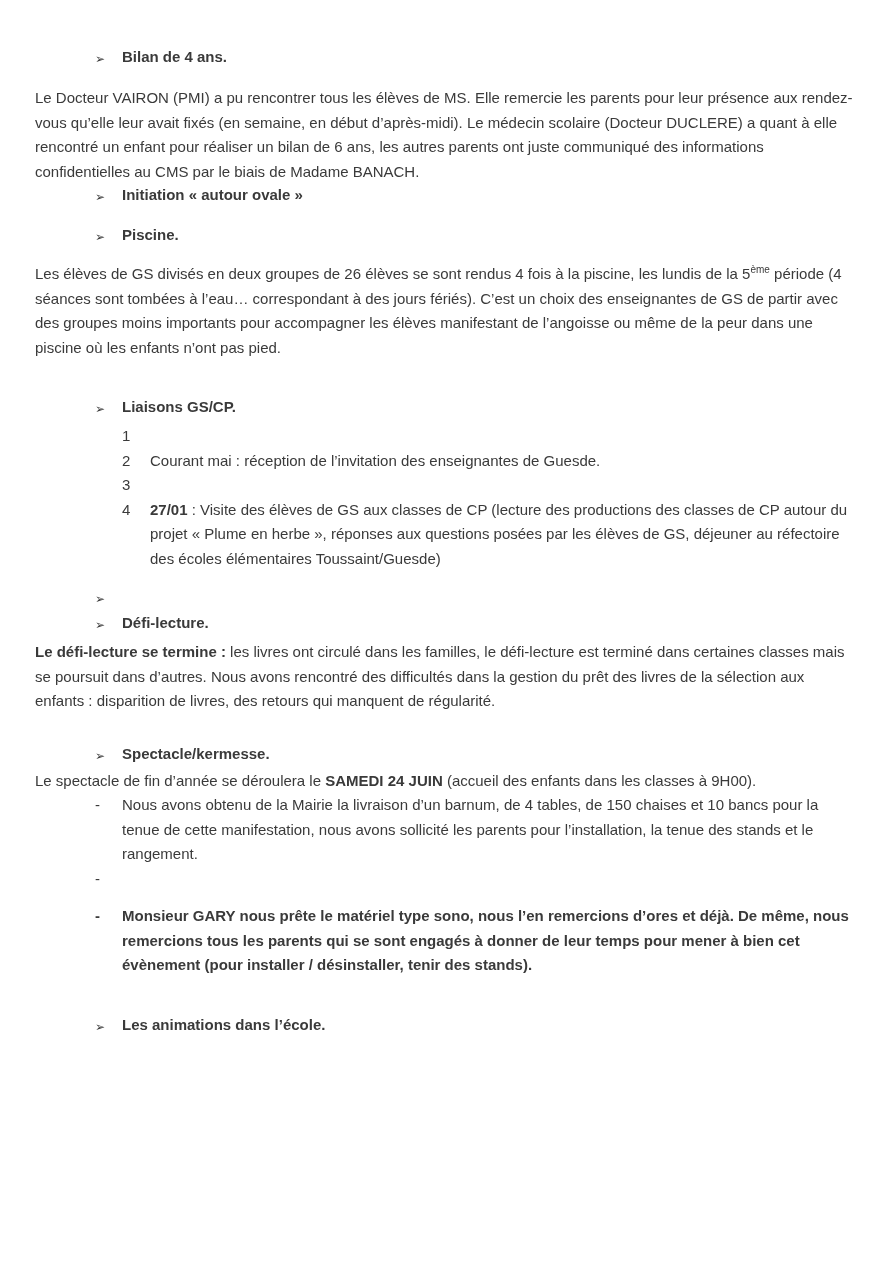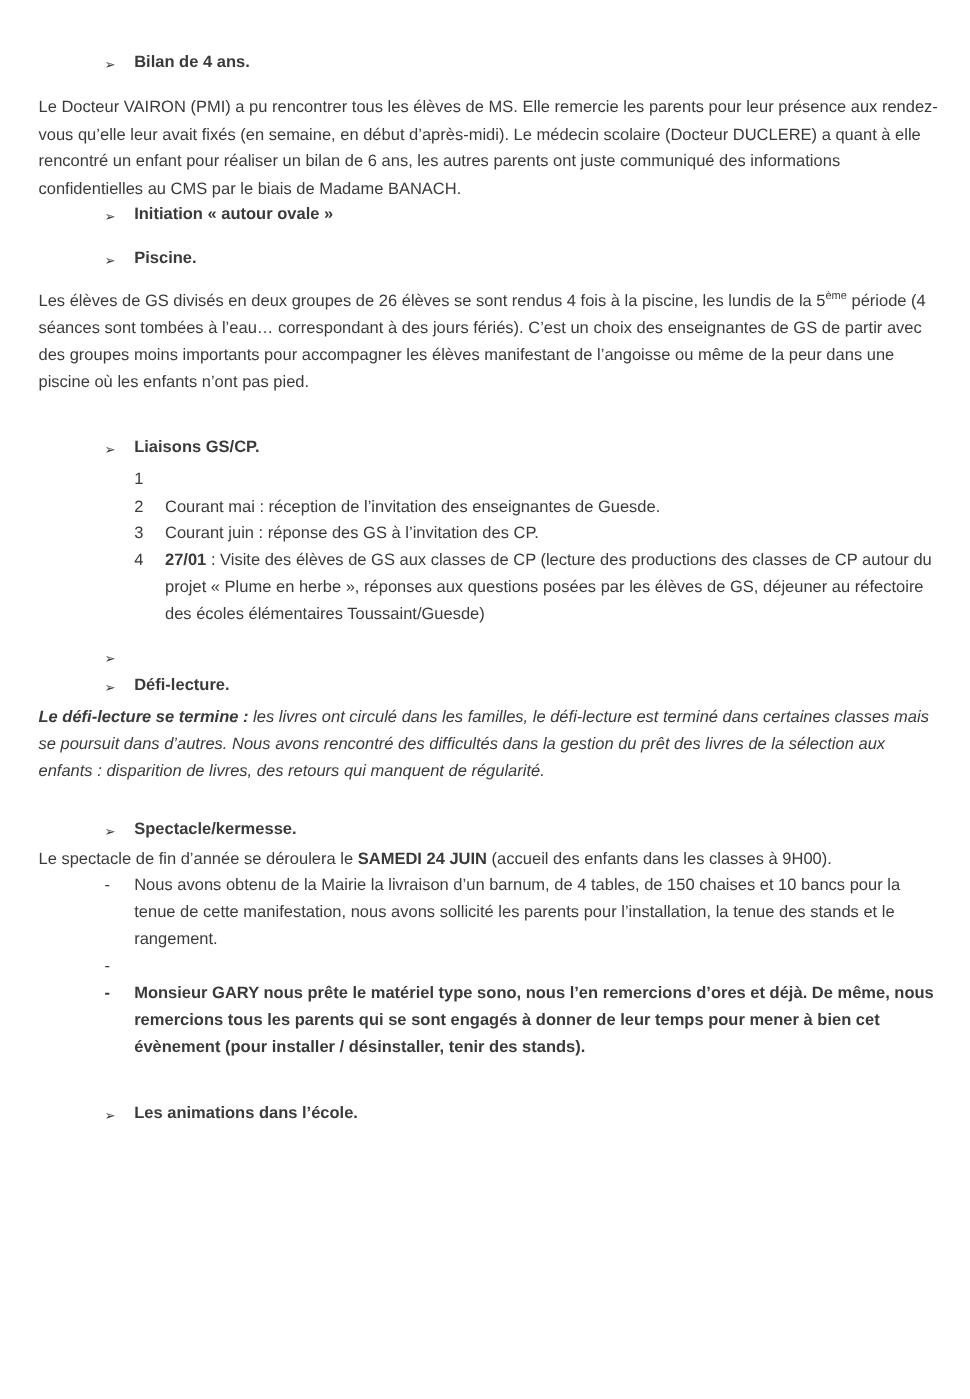--- a/index.html
+++ b/index.html
@@ -46,22 +46,22 @@
 
   
   .mb0  { margin-bottom: 0; }
   .mb2  { margin-bottom: 2px; }
   .mb4  { margin-bottom: 4px; }
   .mb12 { }
   .mb14 { margin-bottom: 14px; }
   .mb15 { margin-bottom: 15px; }
   .mb16 { margin-bottom: 16px; }
   .mb17 { margin-bottom: 17px; }
-  .mb29 { margin-bottom: 29px; font-style: italic; }
-  .mb36 { margin-bottom: 36px; }
+  .mb29 { margin-bottom: 29px; }
+  .mb36 { margin-bottom: 36px; margin-top: 13px; }
 </style>
 </head>
 <body>
 
 <div class="page">
 
   <div class="h mb16">
     <span class="bullet">➢</span>
     <span>Bilan de 4 ans.</span>
   </div>
@@ -84,21 +84,20 @@
   </div>
   <div class="nitem mb0">
     <span class="num">1</span>
   </div>
   <div class="nitem mb0">
     <span class="num">2</span>
     <span class="ntext"><span class="b"></span><span>Courant mai : réception de l’invitation des enseignantes de Guesde.</span></span>
   </div>
   <div class="nitem mb0">
     <span class="num">3</span>
-    <span class="ntext"><span class="b"></span><span>Courant juin : réponse des GS à l’invitation des CP.</span></span>
   </div>
   <div class="nitem mb15">
     <span class="num">4</span>
     <span class="ntext"><span class="b">27/01</span><span> : Visite des élèves de GS aux classes de CP (lecture des productions des classes de CP autour du projet « Plume en herbe », réponses aux questions posées par les élèves de GS, déjeuner au réfectoire des écoles élémentaires Toussaint/Guesde)</span></span>
   </div>
 
   <div class="h mb2">
     <span class="bullet">➢</span>
   </div>
 

